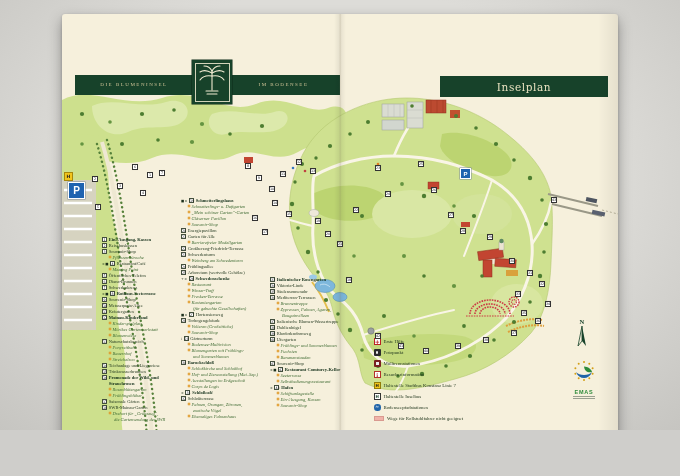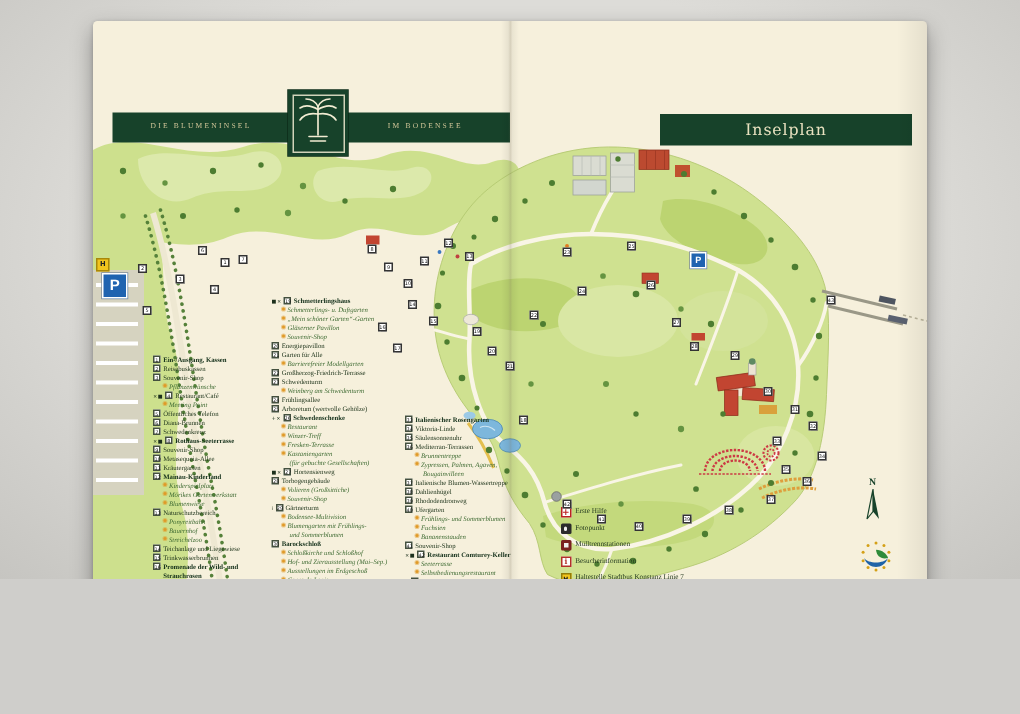--- a/index.html
+++ b/index.html
@@ -1,16 +1,16 @@
 <!DOCTYPE html>
 <html><head>
 <meta charset="utf-8">
 <style>
   html,body{margin:0;padding:0;background:#cfcecb;}
-  .stage{position:relative;width:680px;height:386px;overflow:hidden;
+  .stage{position:relative;width:680px;height:430px;overflow:hidden;
     background:radial-gradient(ellipse at 50% 42%, #dddcd8 55%, #c6c5c1 100%);
     font-family:"Liberation Serif", serif;}
   .spread{position:absolute;left:62px;top:14px;width:556px;height:424px;
     background:#f6f0dc;border-radius:3px;overflow:hidden;
     box-shadow:0 6px 14px rgba(0,0,0,.35),0 1px 3px rgba(0,0,0,.2);}
   .spread > *{position:absolute;}
   svg.map{left:0;top:0;z-index:1;}
   
   .fold{left:272px;top:0;width:12px;height:424px;z-index:6;pointer-events:none;
     background:linear-gradient(90deg,rgba(0,0,0,0) 0%,rgba(0,0,0,.06) 40%,rgba(105,95,75,.22) 52%,rgba(0,0,0,.05) 64%,rgba(0,0,0,0) 100%);}

